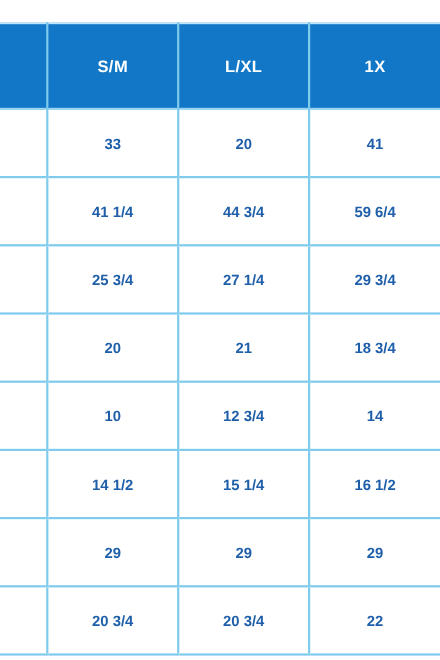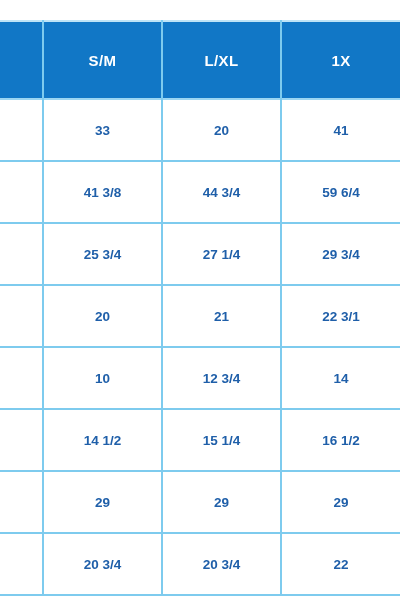--- a/index.html
+++ b/index.html
@@ -107,35 +107,35 @@
     </thead>
     <tbody>
       <tr>
         <td class="label-cell"></td>
         <td>33</td>
         <td>20</td>
         <td>41</td>
       </tr>
       <tr>
         <td class="label-cell"></td>
-        <td>41 3/8</td>
+        <td>41 1/4</td>
         <td>44 3/4</td>
         <td>59 6/4</td>
       </tr>
       <tr>
         <td class="label-cell"></td>
         <td>25 3/4</td>
         <td>27 1/4</td>
         <td>29 3/4</td>
       </tr>
       <tr>
         <td class="label-cell"></td>
         <td>20</td>
         <td>21</td>
-        <td>22 3/1</td>
+        <td>18 3/4</td>
       </tr>
       <tr>
         <td class="label-cell"></td>
         <td>10</td>
         <td>12 3/4</td>
         <td>14</td>
       </tr>
       <tr>
         <td class="label-cell"></td>
         <td>14 1/2</td>

